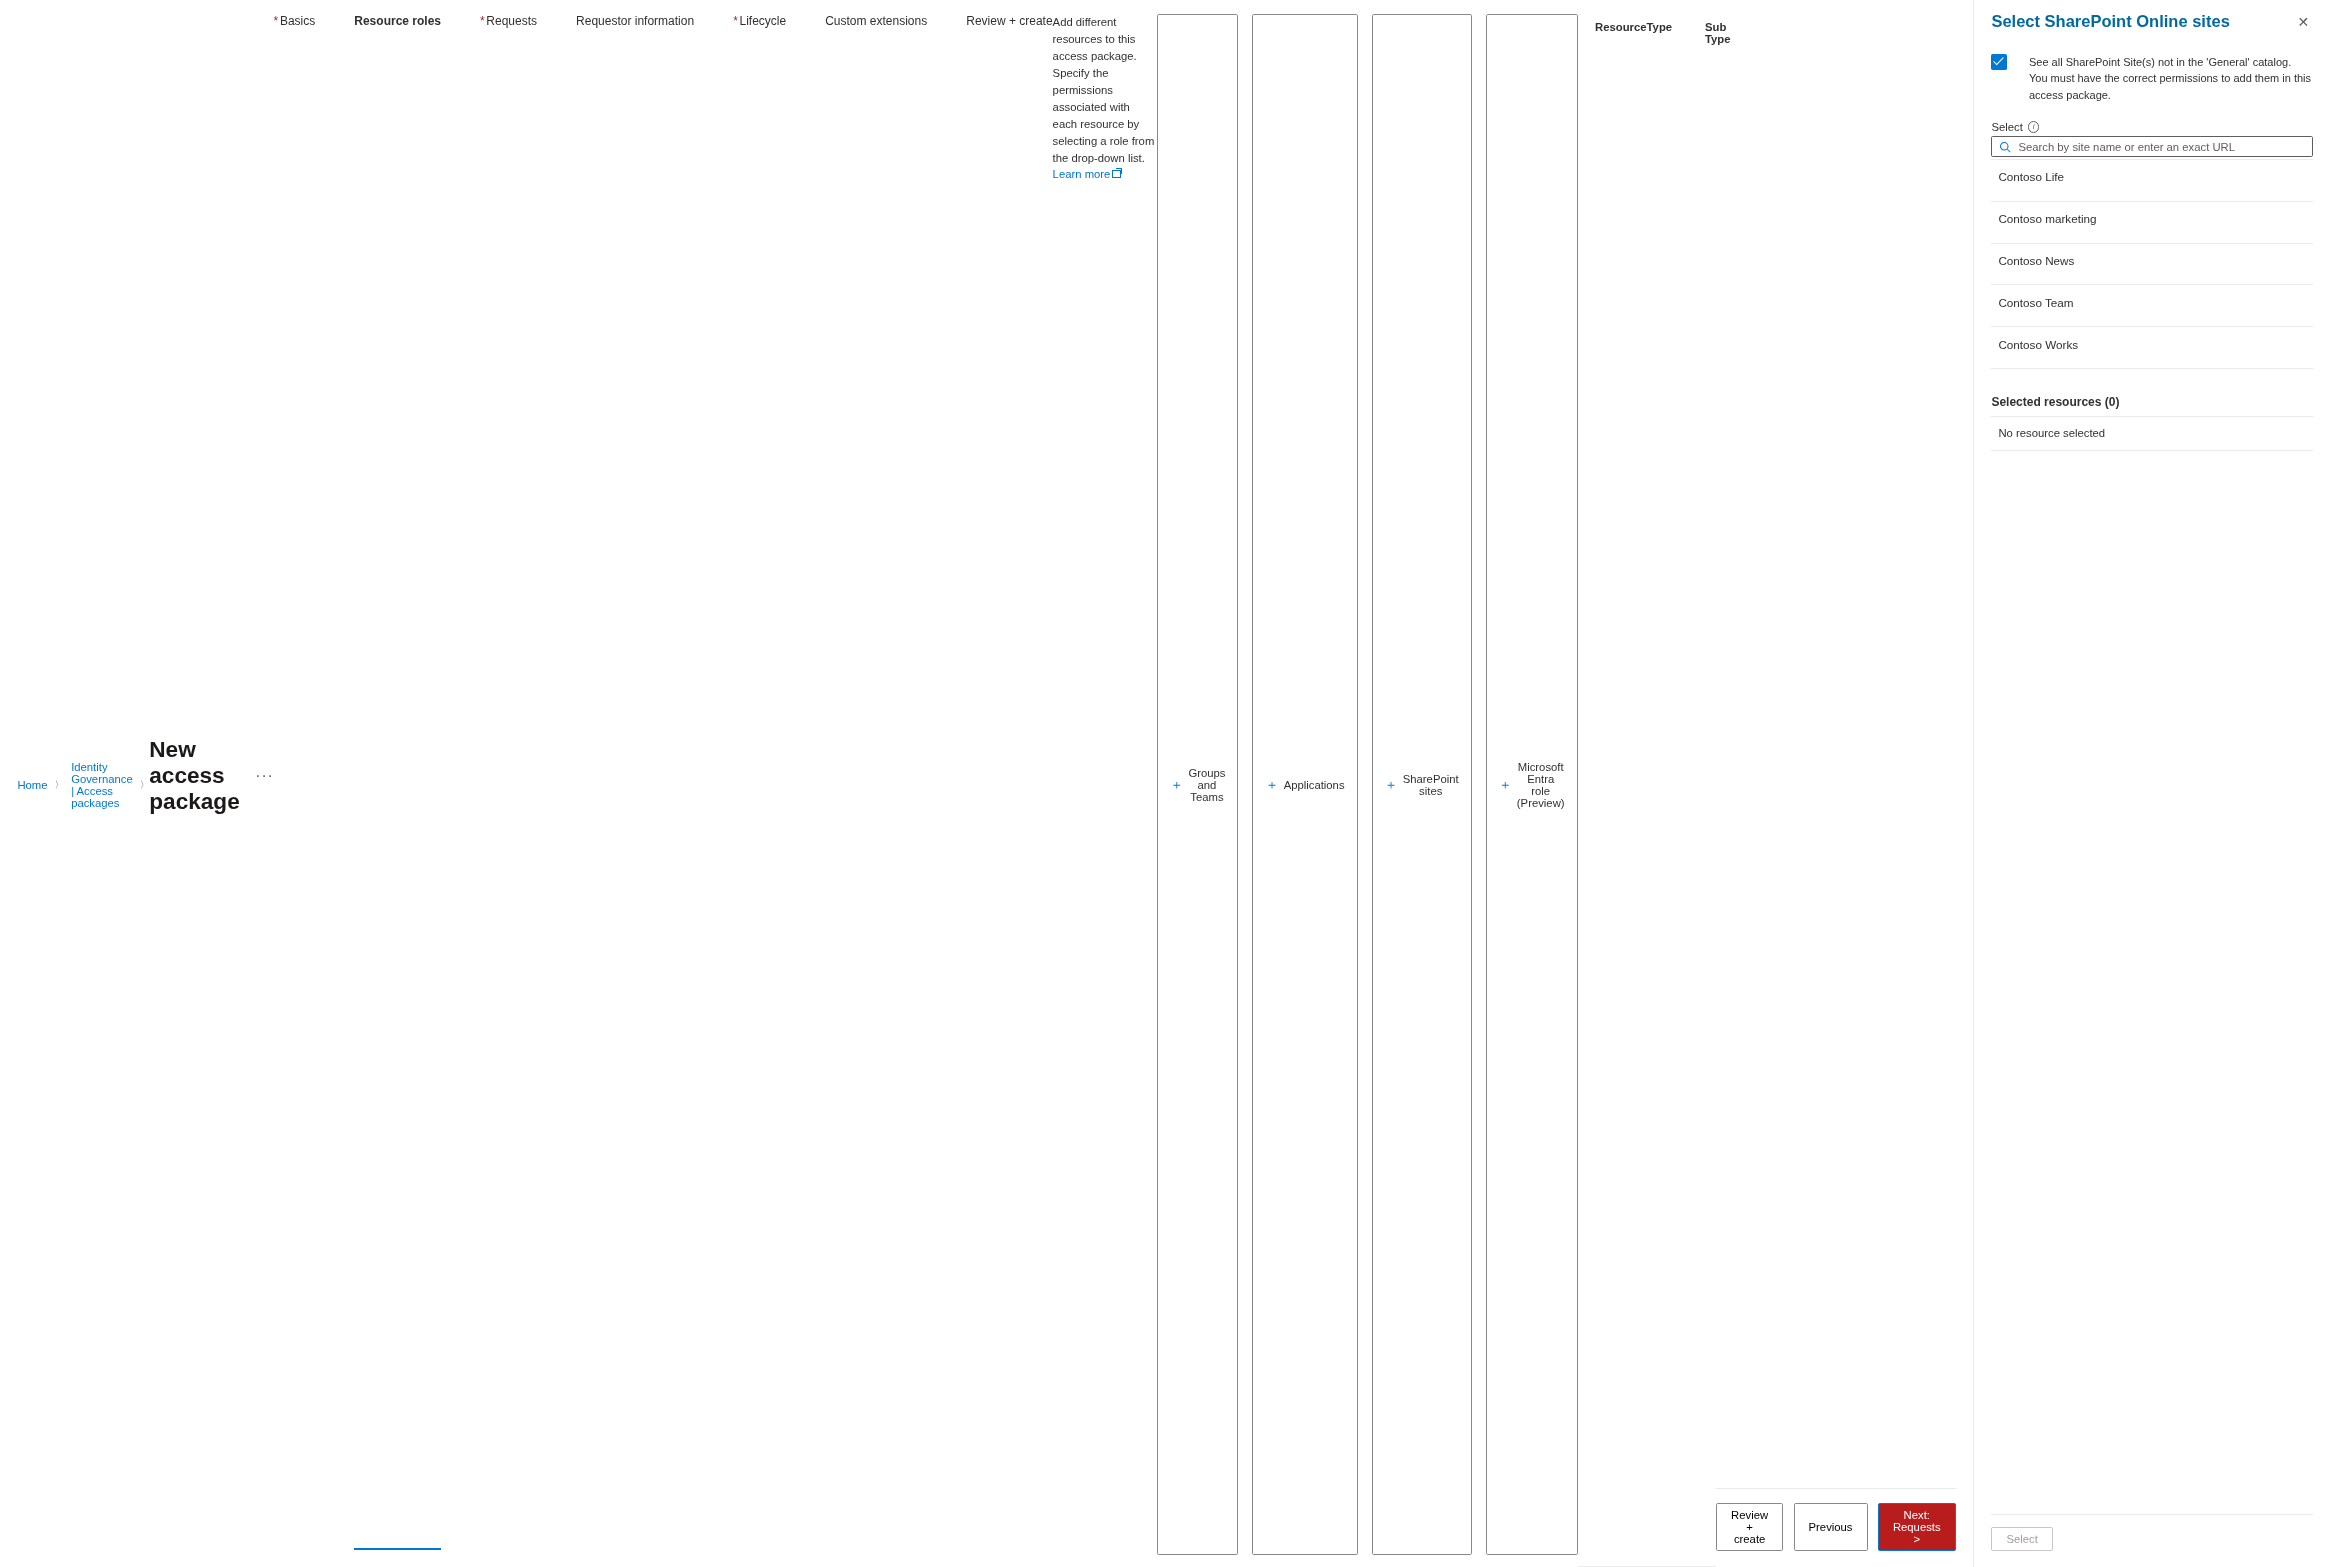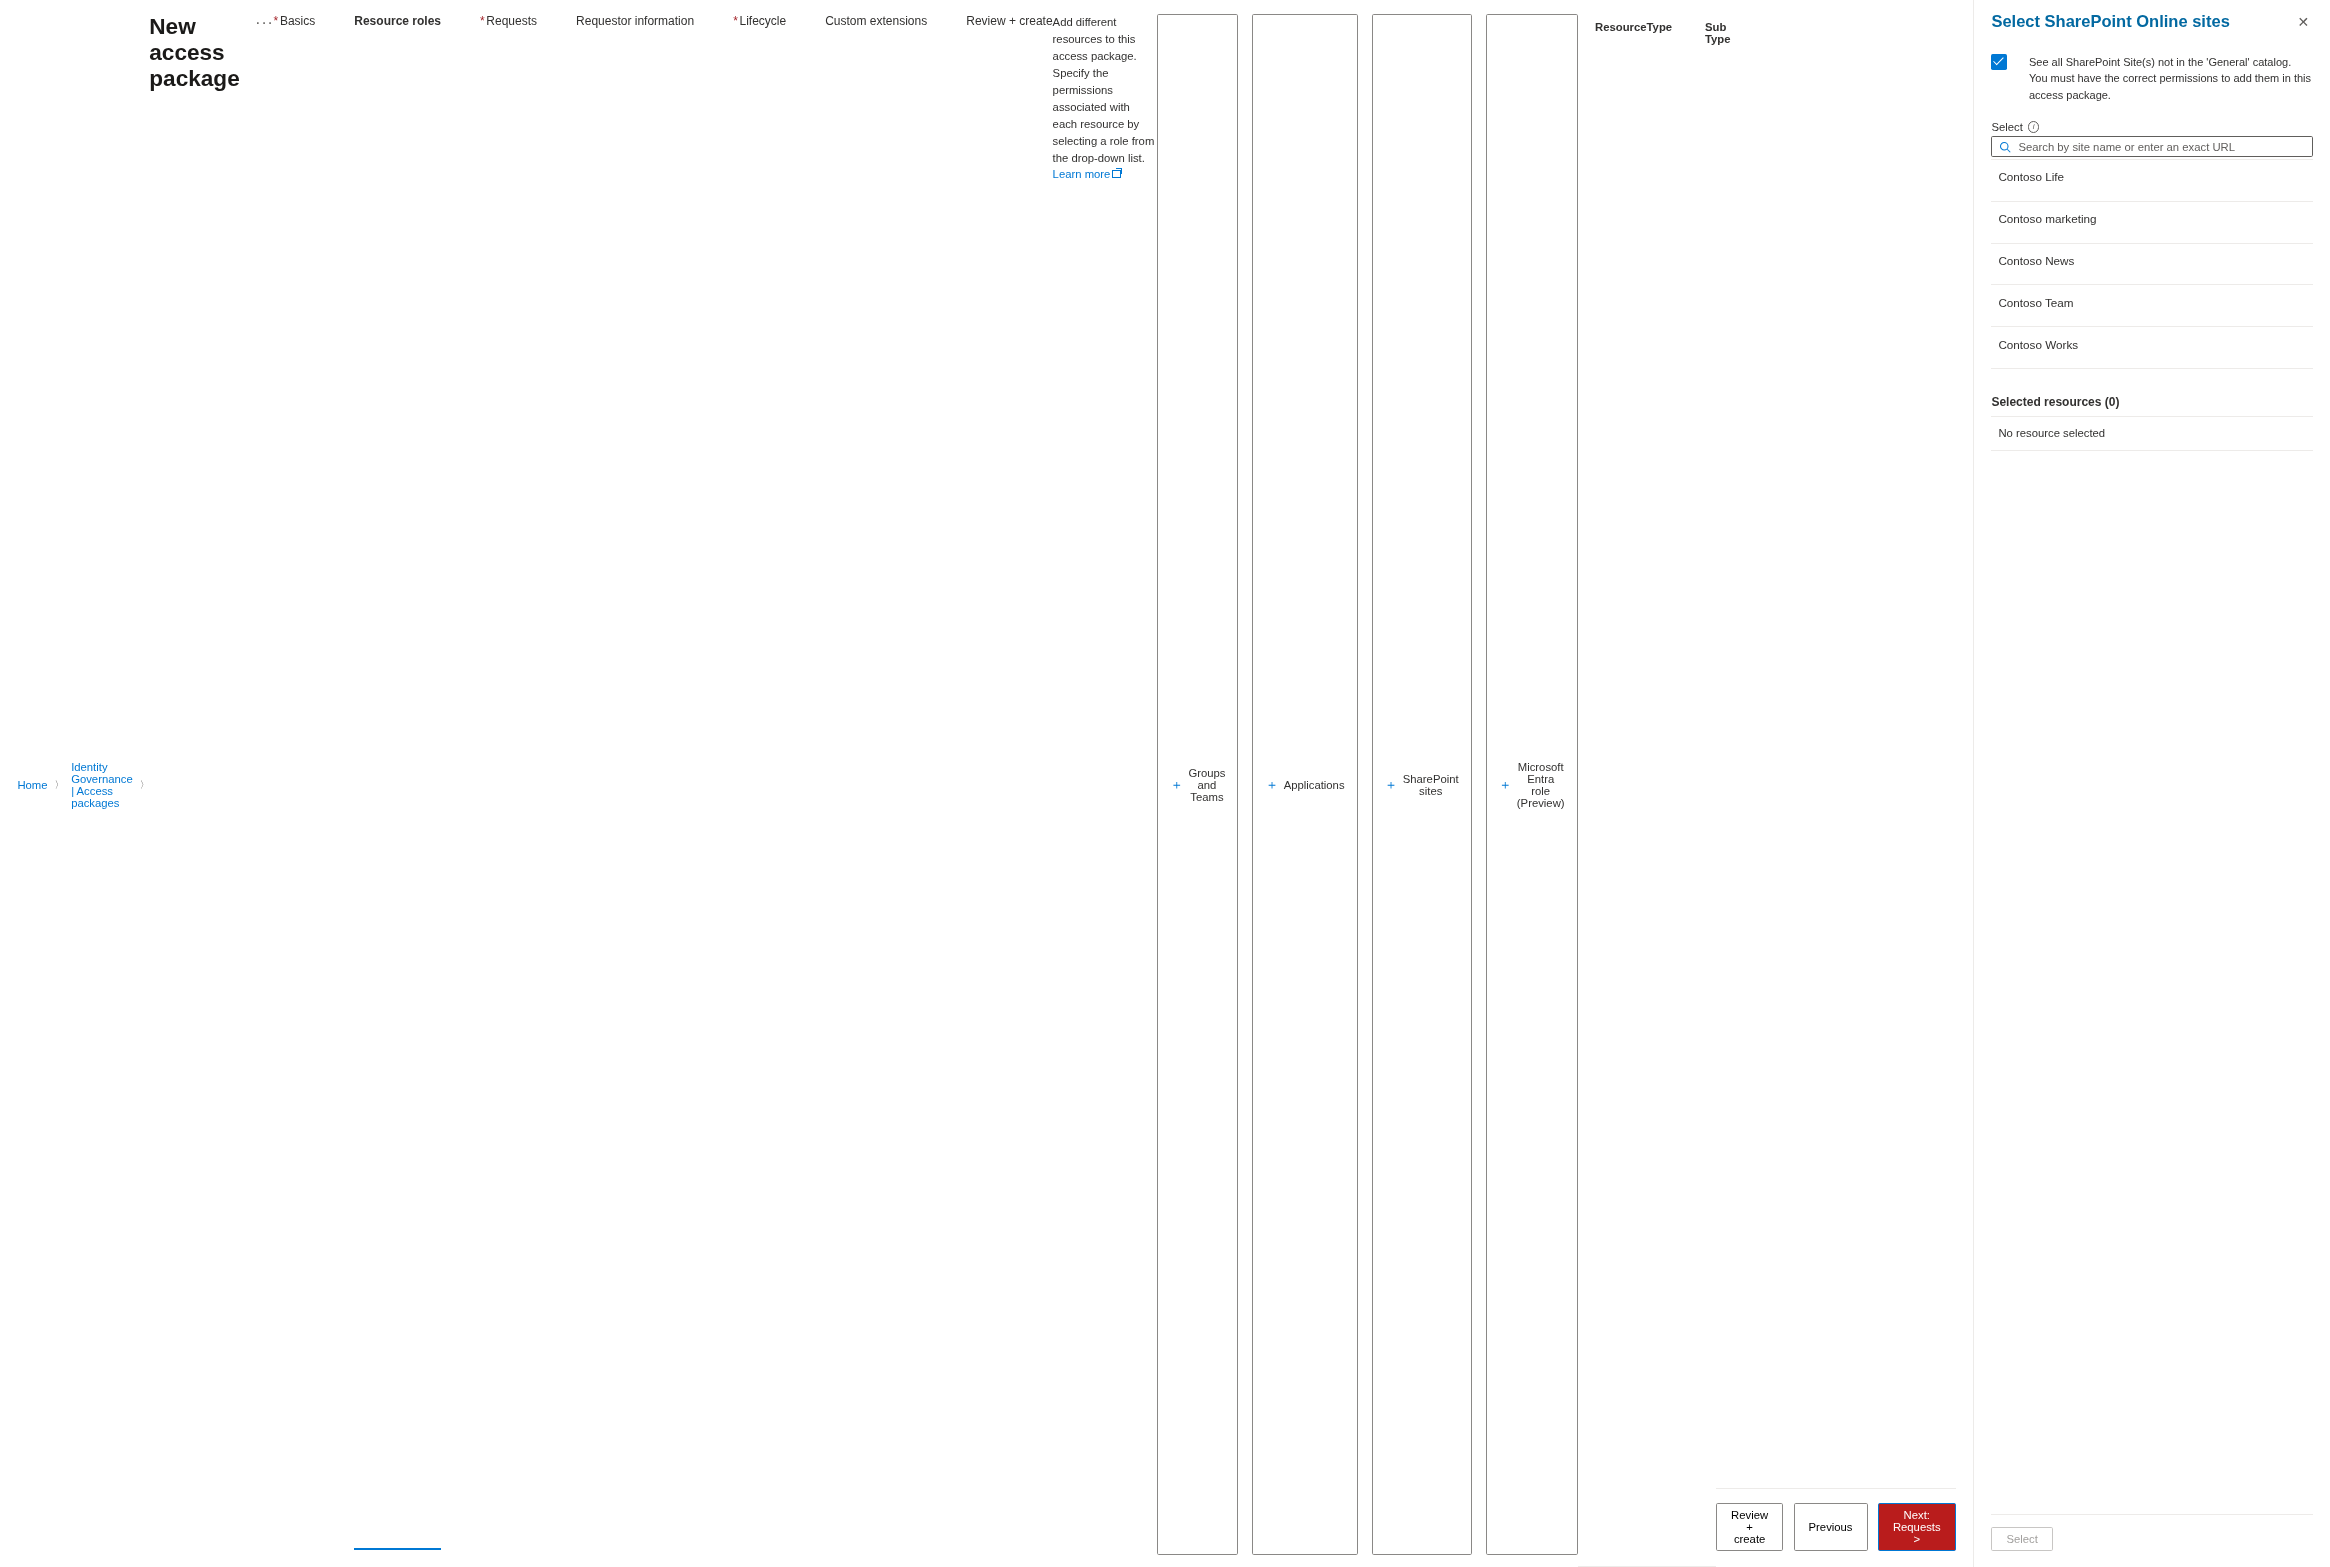--- a/index.html
+++ b/index.html
@@ -28,20 +28,21 @@
     align-items: center;
     gap: 7px;
     font-size: 11.3px;
     margin-bottom: 10.4px;
   }
   .breadcrumb a { color: #0078d4; text-decoration: none; }
   .breadcrumb .chev { color: #605e5c; font-size: 9.6px; }
 
   .page-title-row {
     display: flex;
+    align-items: center;
     gap: 15.6px;
     margin-bottom: 29.5px;
   }
   .page-title {
     font-size: 22.6px;
     font-weight: 600;
     color: #1b1a19;
   }
   .dots {
     color: #605e5c;

